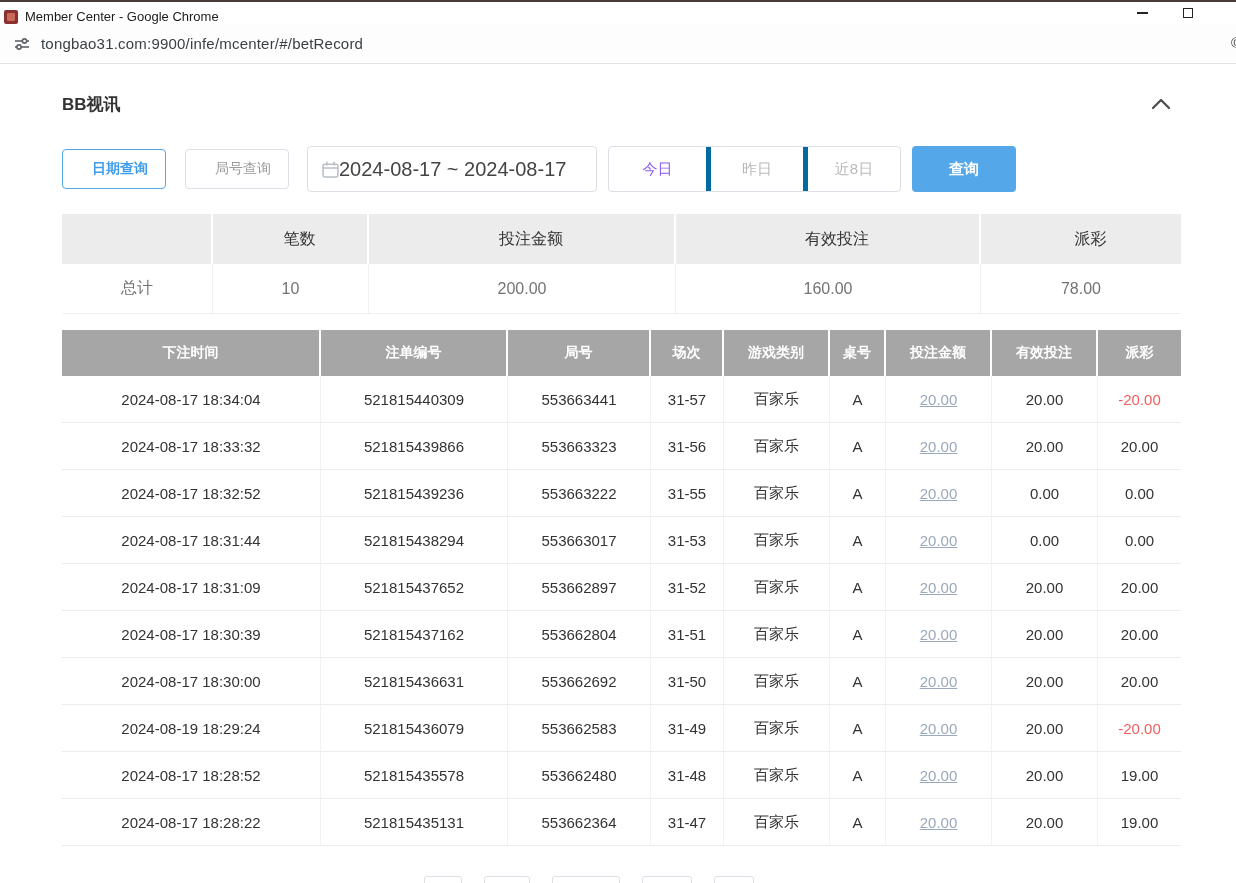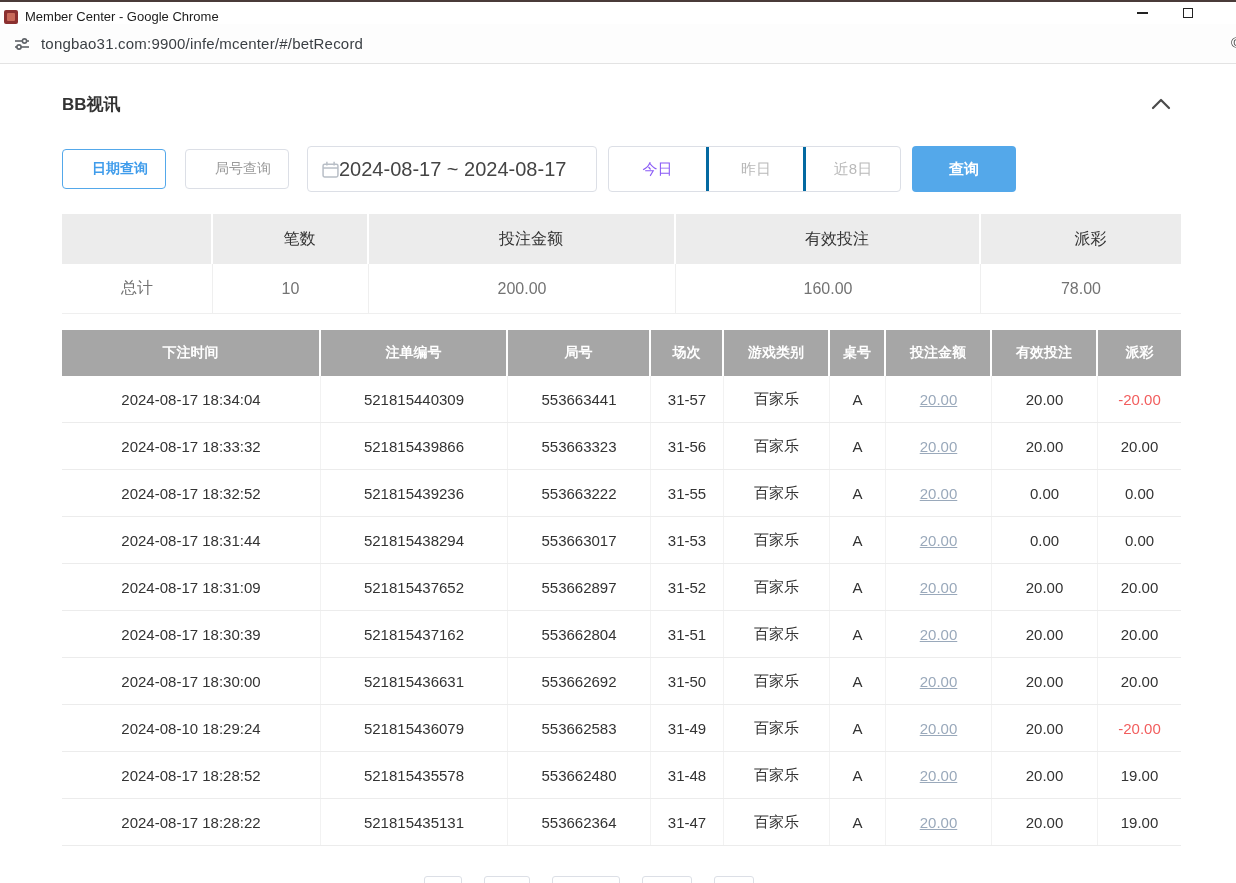--- a/index.html
+++ b/index.html
@@ -58,21 +58,21 @@
   }
   .date-text { font-size: 20px; color: #444; }
   .quick-group {
     margin-left: 11px; display: flex; height: 46px; border: 1px solid #dcdfe6; border-radius: 4px;
     overflow: hidden; background: #fff;
   }
   .quick-btn {
     width: 97px; height: 100%; display: flex; align-items: center; justify-content: center;
     font-size: 15px; color: #b9b9b9; cursor: pointer;
   }
-  .quick-btn + .quick-btn { border-left: 3px solid #0369a1; }
+  .quick-btn + .quick-btn { border-left: 5px solid #0369a1; }
   .quick-btn.selected { color: #8b5cf6; }
   .query-btn {
     margin-left: 11px; width: 104px; height: 46px; background: #54a8ea; border: none; border-radius: 4px;
     color: #fff; font-size: 15px; font-weight: bold; cursor: pointer;
     display: flex; align-items: center; justify-content: center;
   }
   
   .summary { margin-top: 22px; width: 1119px; }
   .sum-row { display: grid; grid-template-columns: 151px 156px 307px 305px 200px; }
   .sum-th {
@@ -292,21 +292,21 @@
           <div class="td">百家乐</div>
           <div class="td">A</div>
           <div class="td">
             <a class="amount-link">20.00</a>
           </div>
           <div class="td">20.00</div>
           <div class="td">20.00</div>
         </div>
 
         <div class="tr">
-          <div class="td">2024-08-10 18:29:24</div>
+          <div class="td">2024-08-19 18:29:24</div>
           <div class="td">521815436079</div>
           <div class="td">553662583</div>
           <div class="td">31-49</div>
           <div class="td">百家乐</div>
           <div class="td">A</div>
           <div class="td">
             <a class="amount-link">20.00</a>
           </div>
           <div class="td">20.00</div>
           <div class="td neg">-20.00</div>

